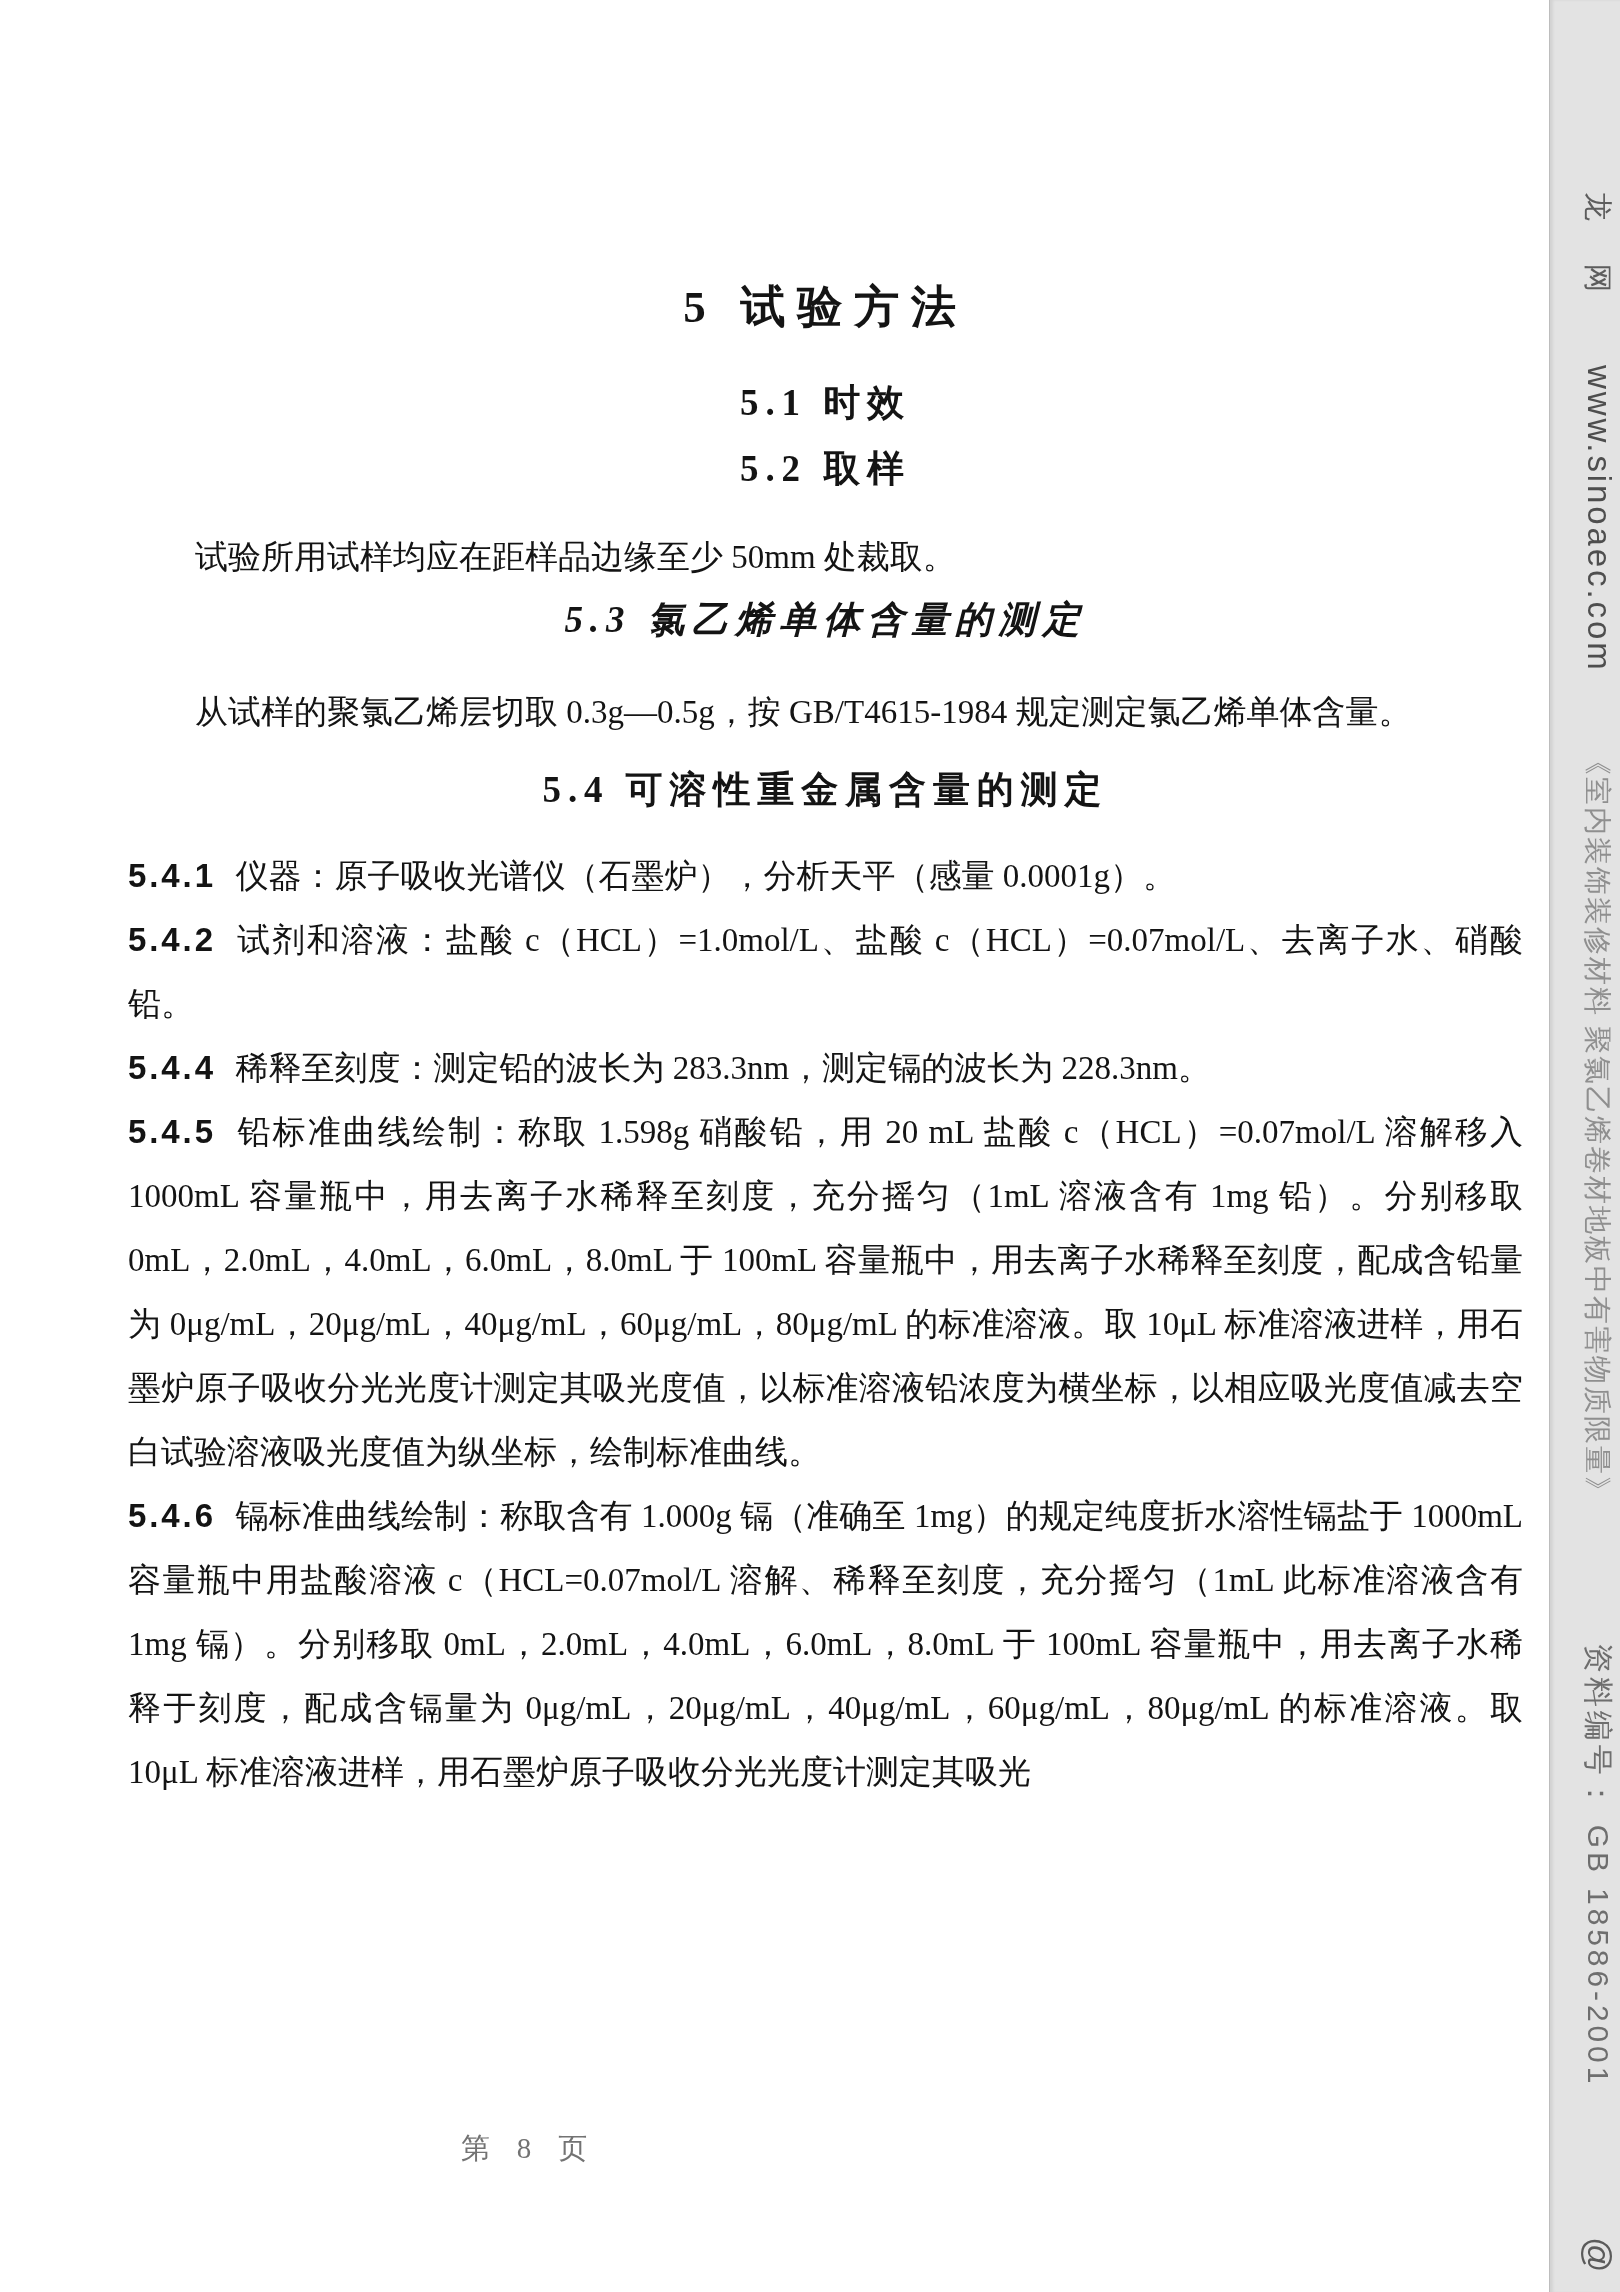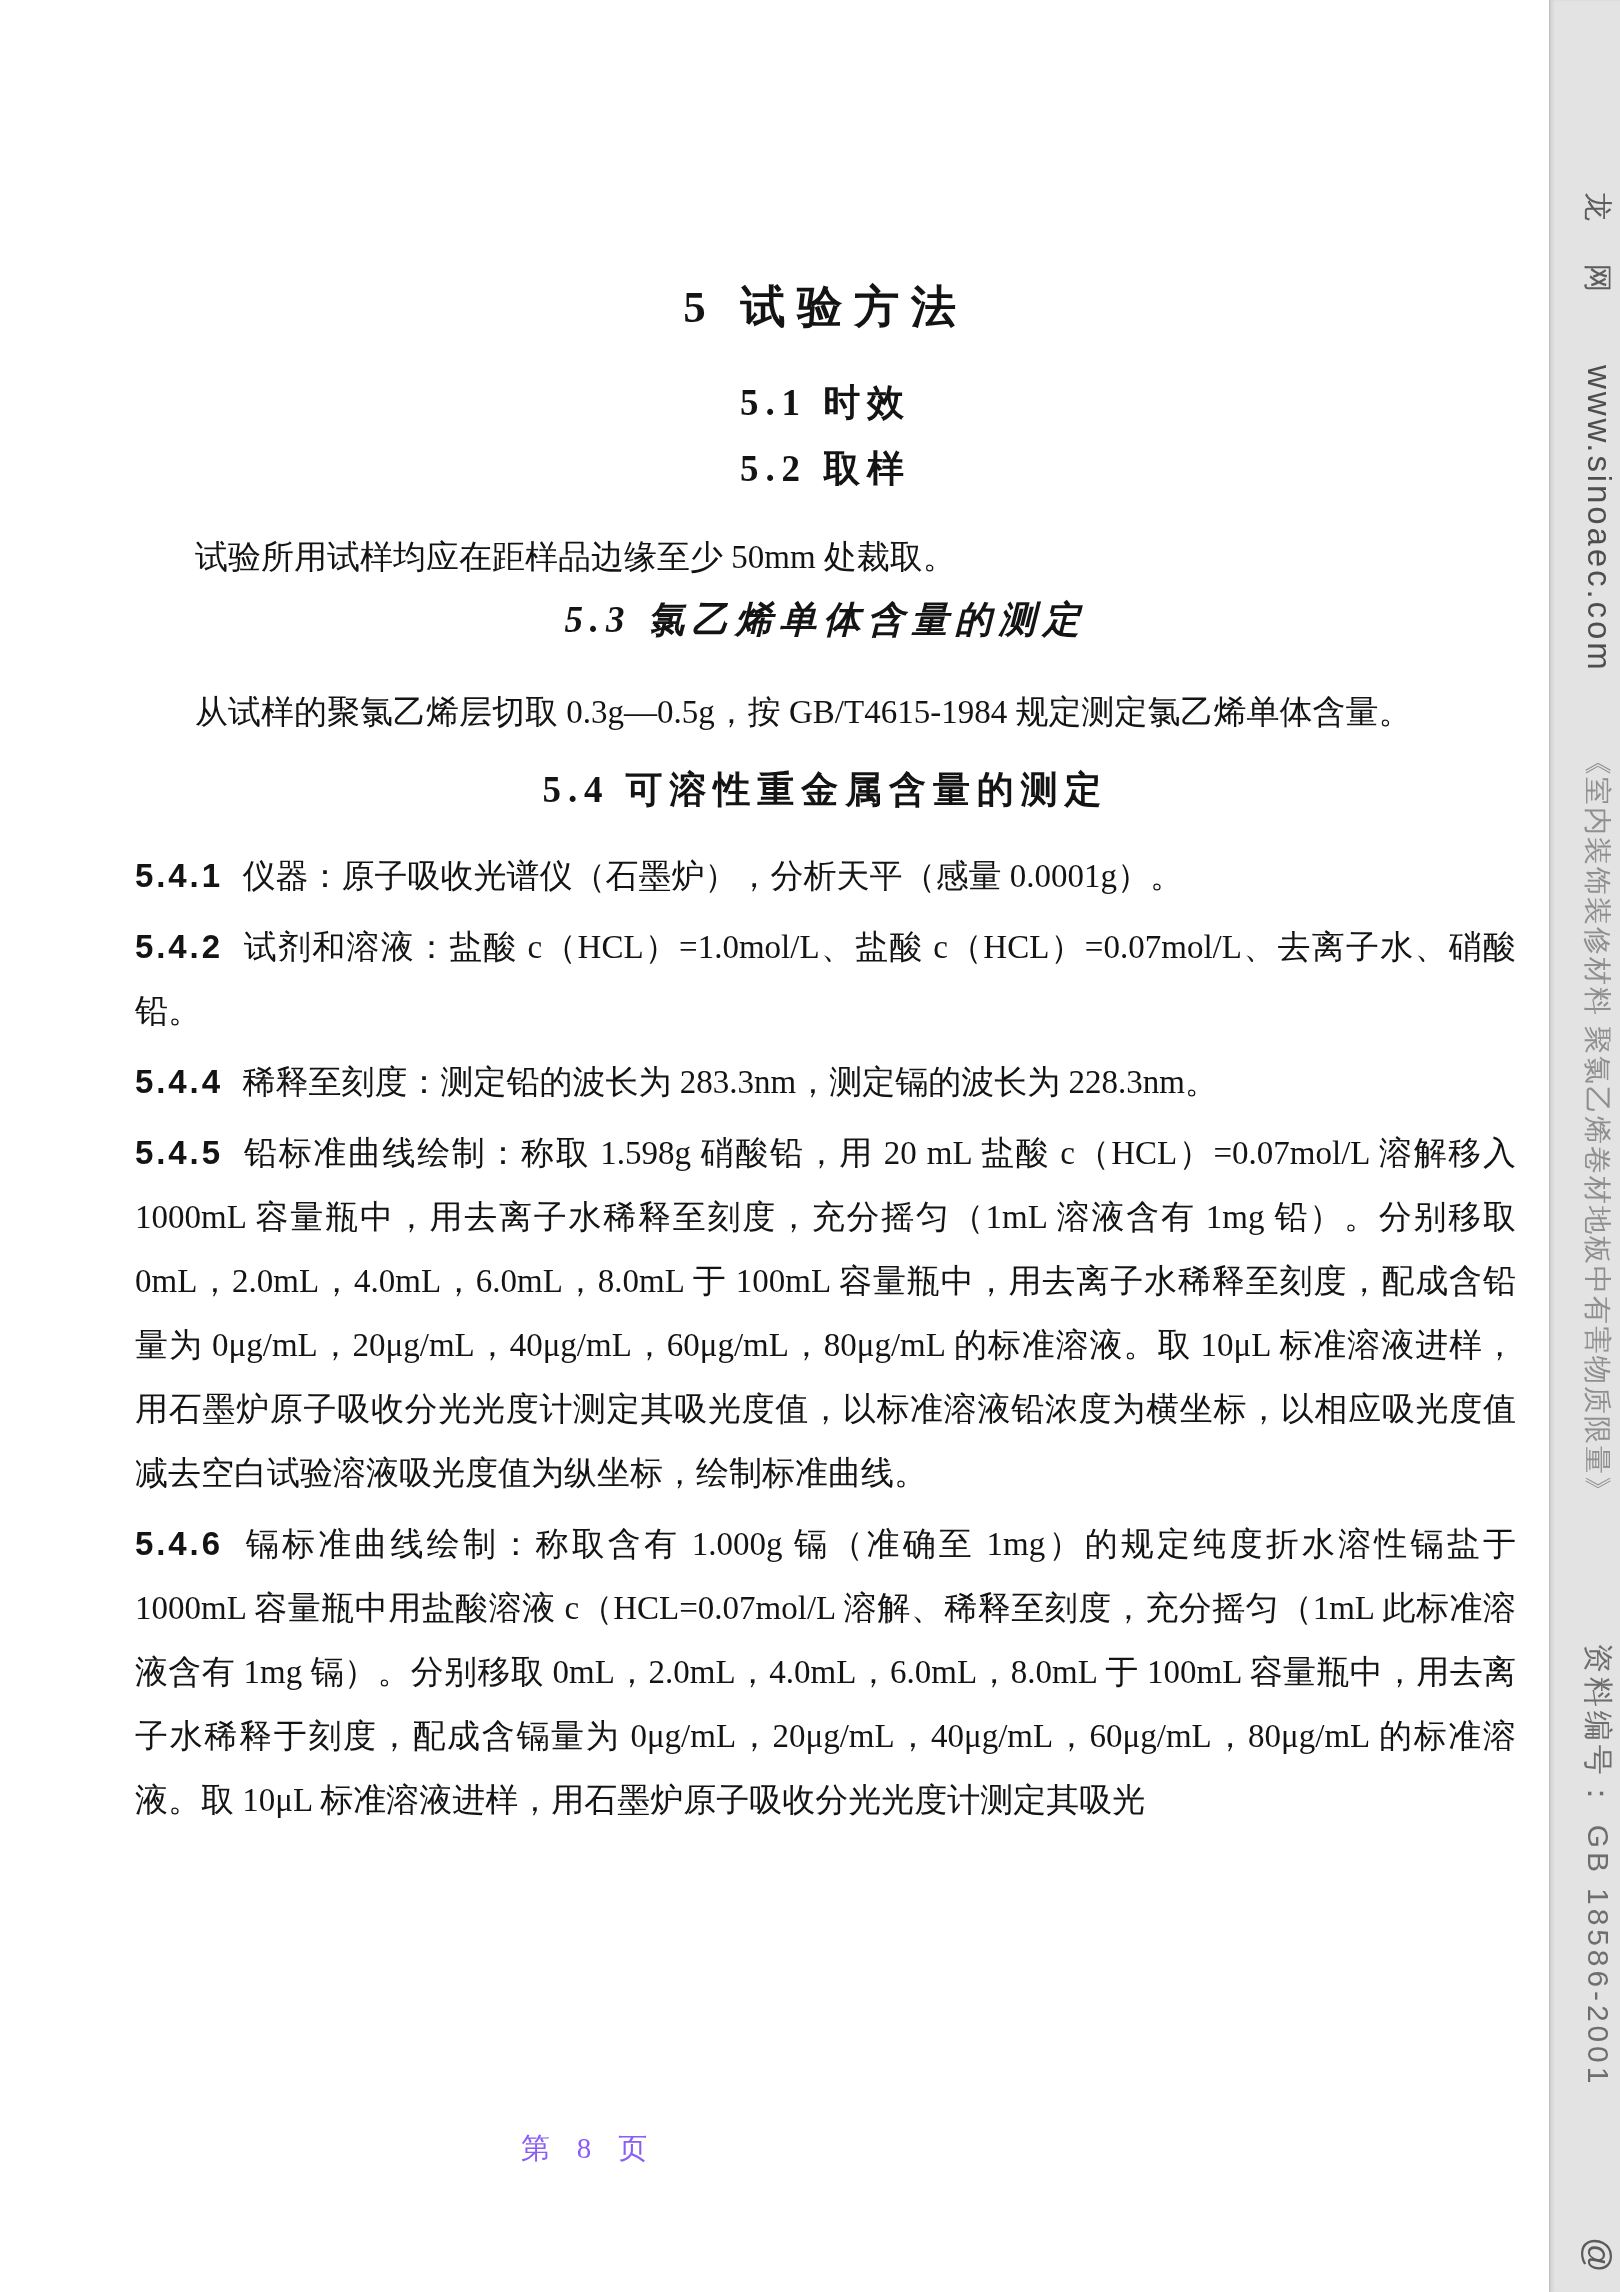--- a/index.html
+++ b/index.html
@@ -36,21 +36,21 @@
     letter-spacing: 6.9px;
   }
   .body-par {
     margin: 0;
     font-size: 33px;
     line-height: 64px;
     text-indent: 67px;
     text-align: justify;
   }
   .item-par {
-    margin: 7px;
+    margin: 0;
     font-size: 33px;
     line-height: 64px;
     text-align: justify;
   }
   .item-par .num {
     font-weight: 700;
     font-family: "Liberation Sans", sans-serif;
     letter-spacing: 2.9px;
     margin-right: 19.6px;
   }
@@ -60,24 +60,24 @@
   .mt-p52 { margin-top: 31px; }
   .mt-h53 { margin-top: 5.9px; font-style: italic;  }
   .mt-p53 { margin-top: 35px; }
   .mt-h54 { margin-top: 21px; text-align: center; }
   .mt-i1  { margin-top: 29px; }
   .page-footer {
     position: absolute;
     top: 2129px;
     left: 461px;
     width: 196px;
-    text-align: right;
+    text-align: left;
     font-size: 29px;
     letter-spacing: 9.8px;
-    color: #8b5cf6;
+    color: #737373;
   }
   .sidebar {
     position: absolute;
     left: 1549px;
     top: 0;
     width: 72px;
     height: 2293px;
     background: #e3e3e3;
     border-left: 1px solid #bdbdbd;
     box-shadow: inset 2.9px 0 2.9px rgba(0,0,0,0.07);

